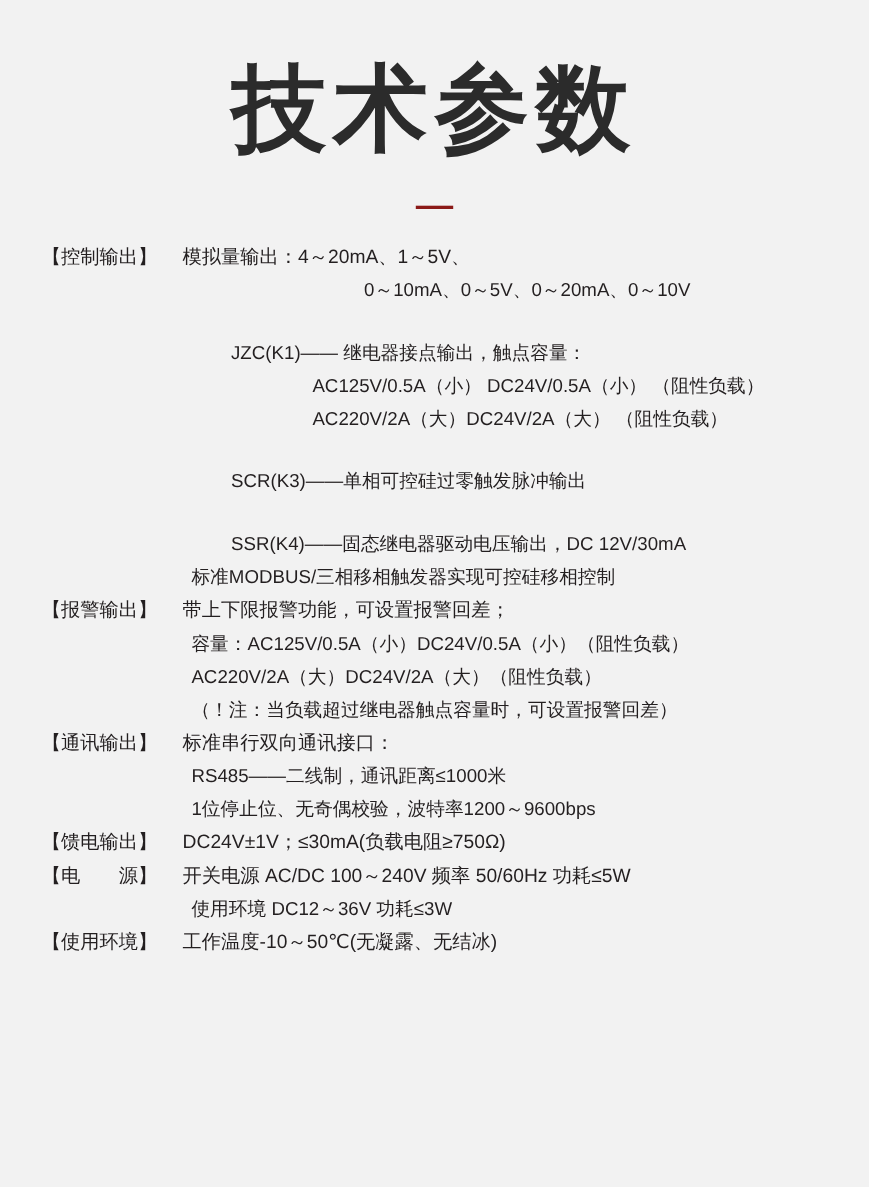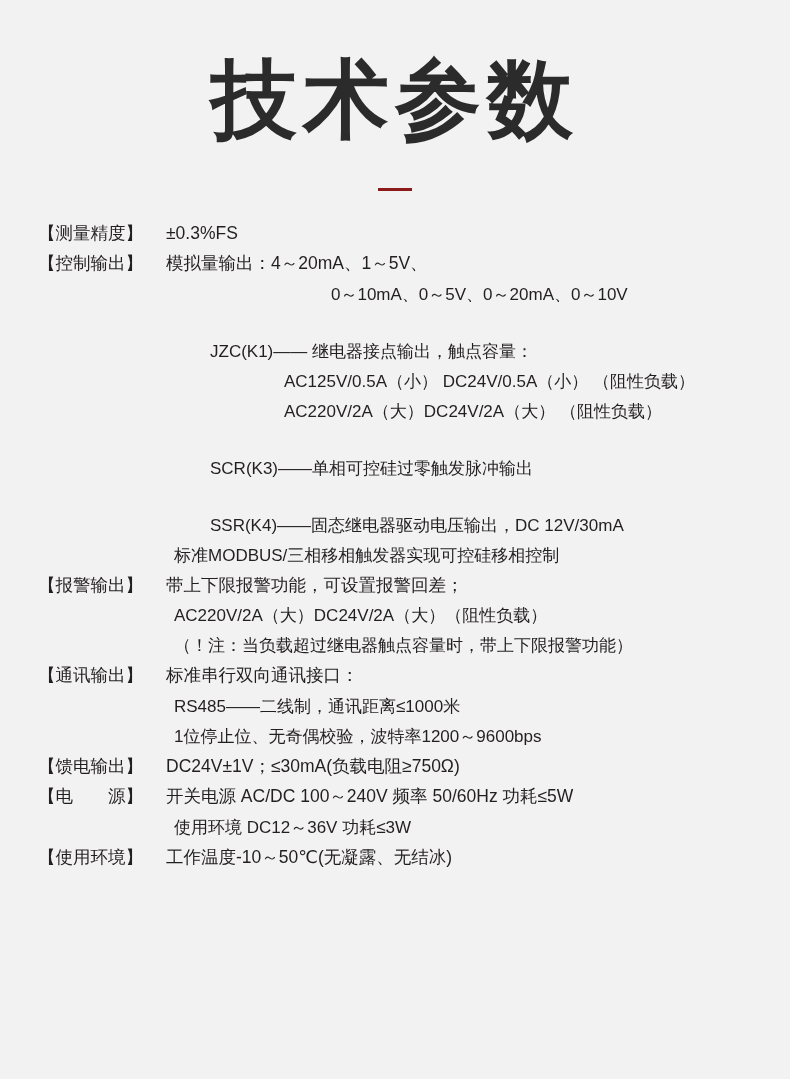--- a/index.html
+++ b/index.html
@@ -83,43 +83,40 @@
 <div class="page">
 
   <div class="title">技术参数</div>
 
   <div class="divider-wrap">
     <span class="divider" style="background: rgb(139, 26, 24);"></span>
   </div>
 
   <div class="spec-list">
 
-    <div class="row">
-      <div class="label">【测量精度】</div>
-      <div class="value">±0.3%FS</div>
-    </div>
 
     <div class="row">
       <div class="label">【控制输出】</div>
       <div class="value">模拟量输出：4～20mA、1～5V、</div>
     </div>
     <div class="sub ind-2">0～10mA、0～5V、0～20mA、0～10V</div>
     <div class="sub ind-3">JZC(K1)—— 继电器接点输出，触点容量：</div>
     <div class="sub ind-4">AC125V/0.5A（小） DC24V/0.5A（小） （阻性负载）</div>
     <div class="sub ind-4">AC220V/2A（大）DC24V/2A（大） （阻性负载）</div>
     <div class="sub ind-3">SCR(K3)——单相可控硅过零触发脉冲输出</div>
     <div class="sub ind-3">SSR(K4)——固态继电器驱动电压输出，DC 12V/30mA</div>
     <div class="sub ind-5">标准MODBUS/三相移相触发器实现可控硅移相控制</div>
 
     <div class="row">
       <div class="label">【报警输出】</div>
       <div class="value">带上下限报警功能，可设置报警回差；</div>
     </div>
+    <div class="sub ind-5">容量：AC125V/0.5A（小）DC24V/0.5A（小）（阻性负载）</div>
     <div class="sub ind-5">AC220V/2A（大）DC24V/2A（大）（阻性负载）</div>
-    <div class="sub ind-5">（！注：当负载超过继电器触点容量时，带上下限报警功能）</div>
+    <div class="sub ind-5">（！注：当负载超过继电器触点容量时，可设置报警回差）</div>
 
     <div class="row">
       <div class="label">【通讯输出】</div>
       <div class="value">标准串行双向通讯接口：</div>
     </div>
     <div class="sub ind-5">RS485——二线制，通讯距离≤1000米</div>
     <div class="sub ind-5">1位停止位、无奇偶校验，波特率1200～9600bps</div>
 
     <div class="row">
       <div class="label">【馈电输出】</div>

